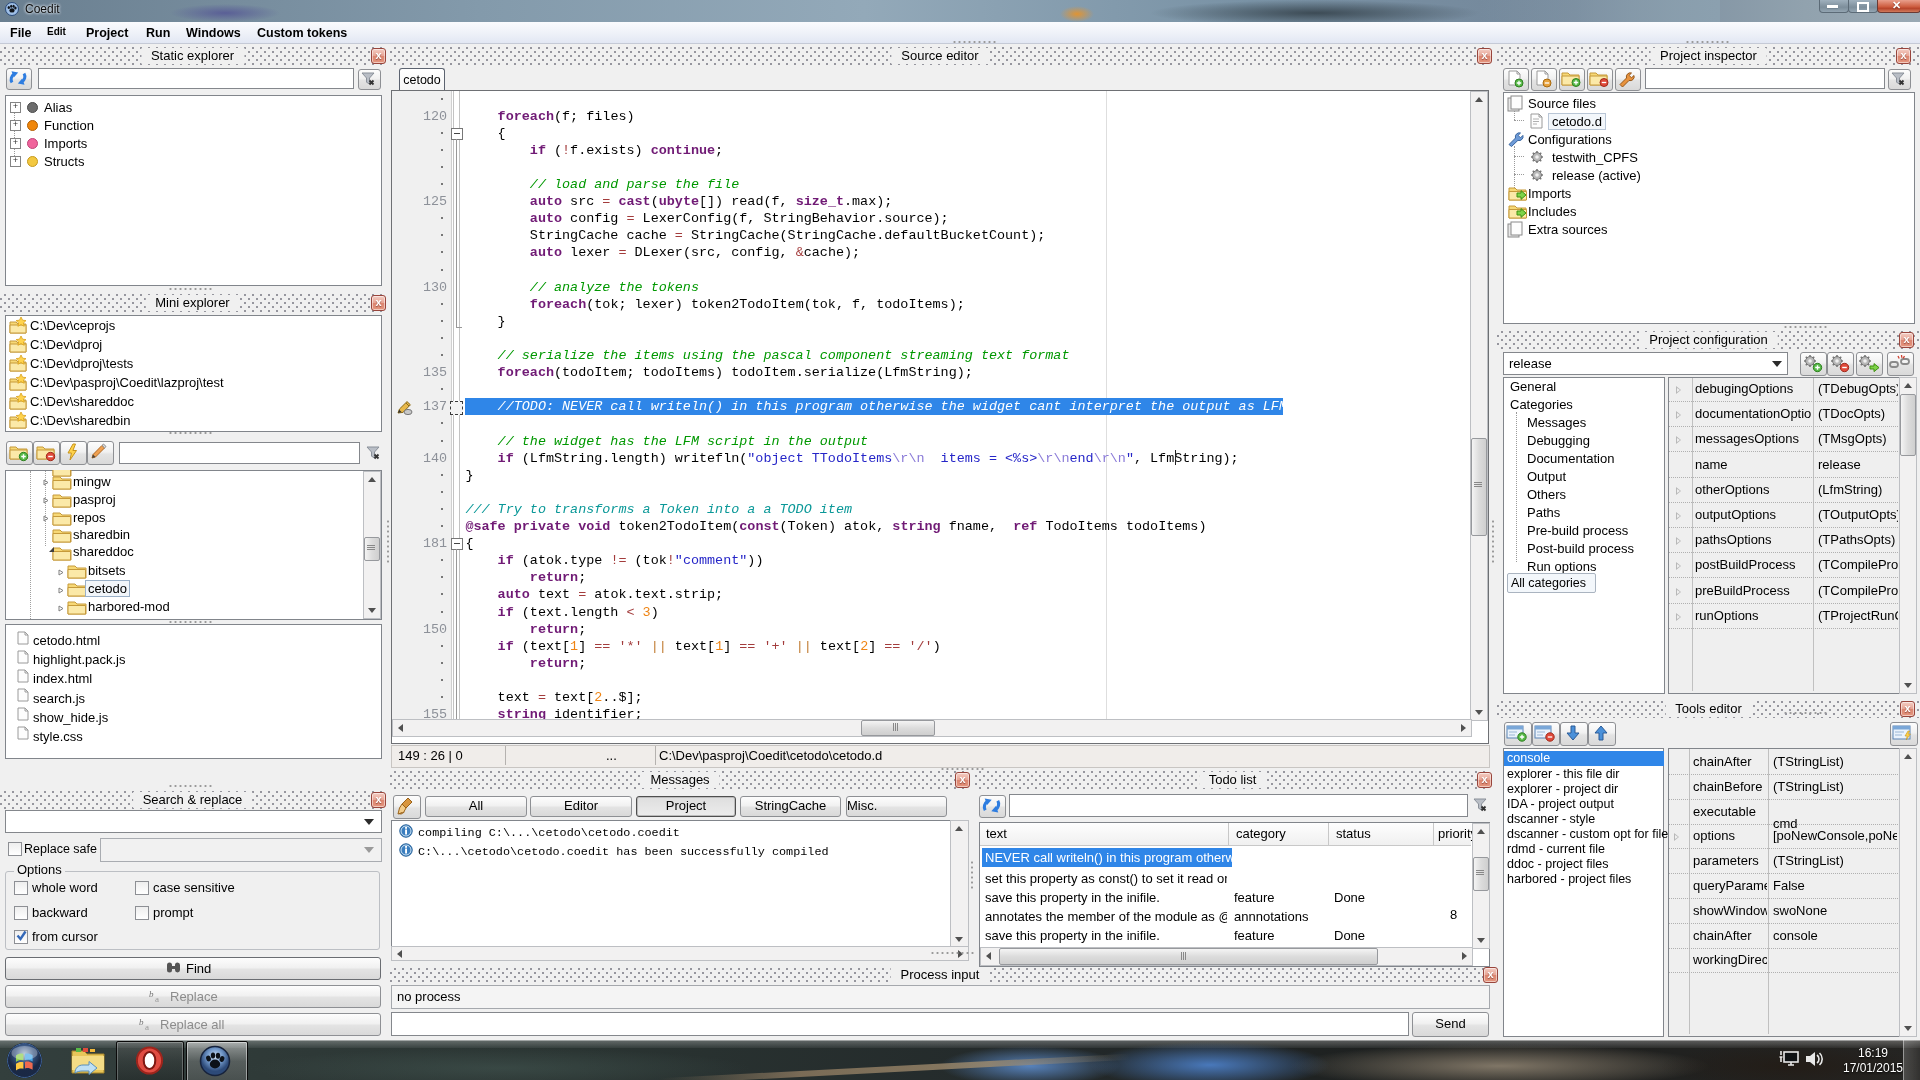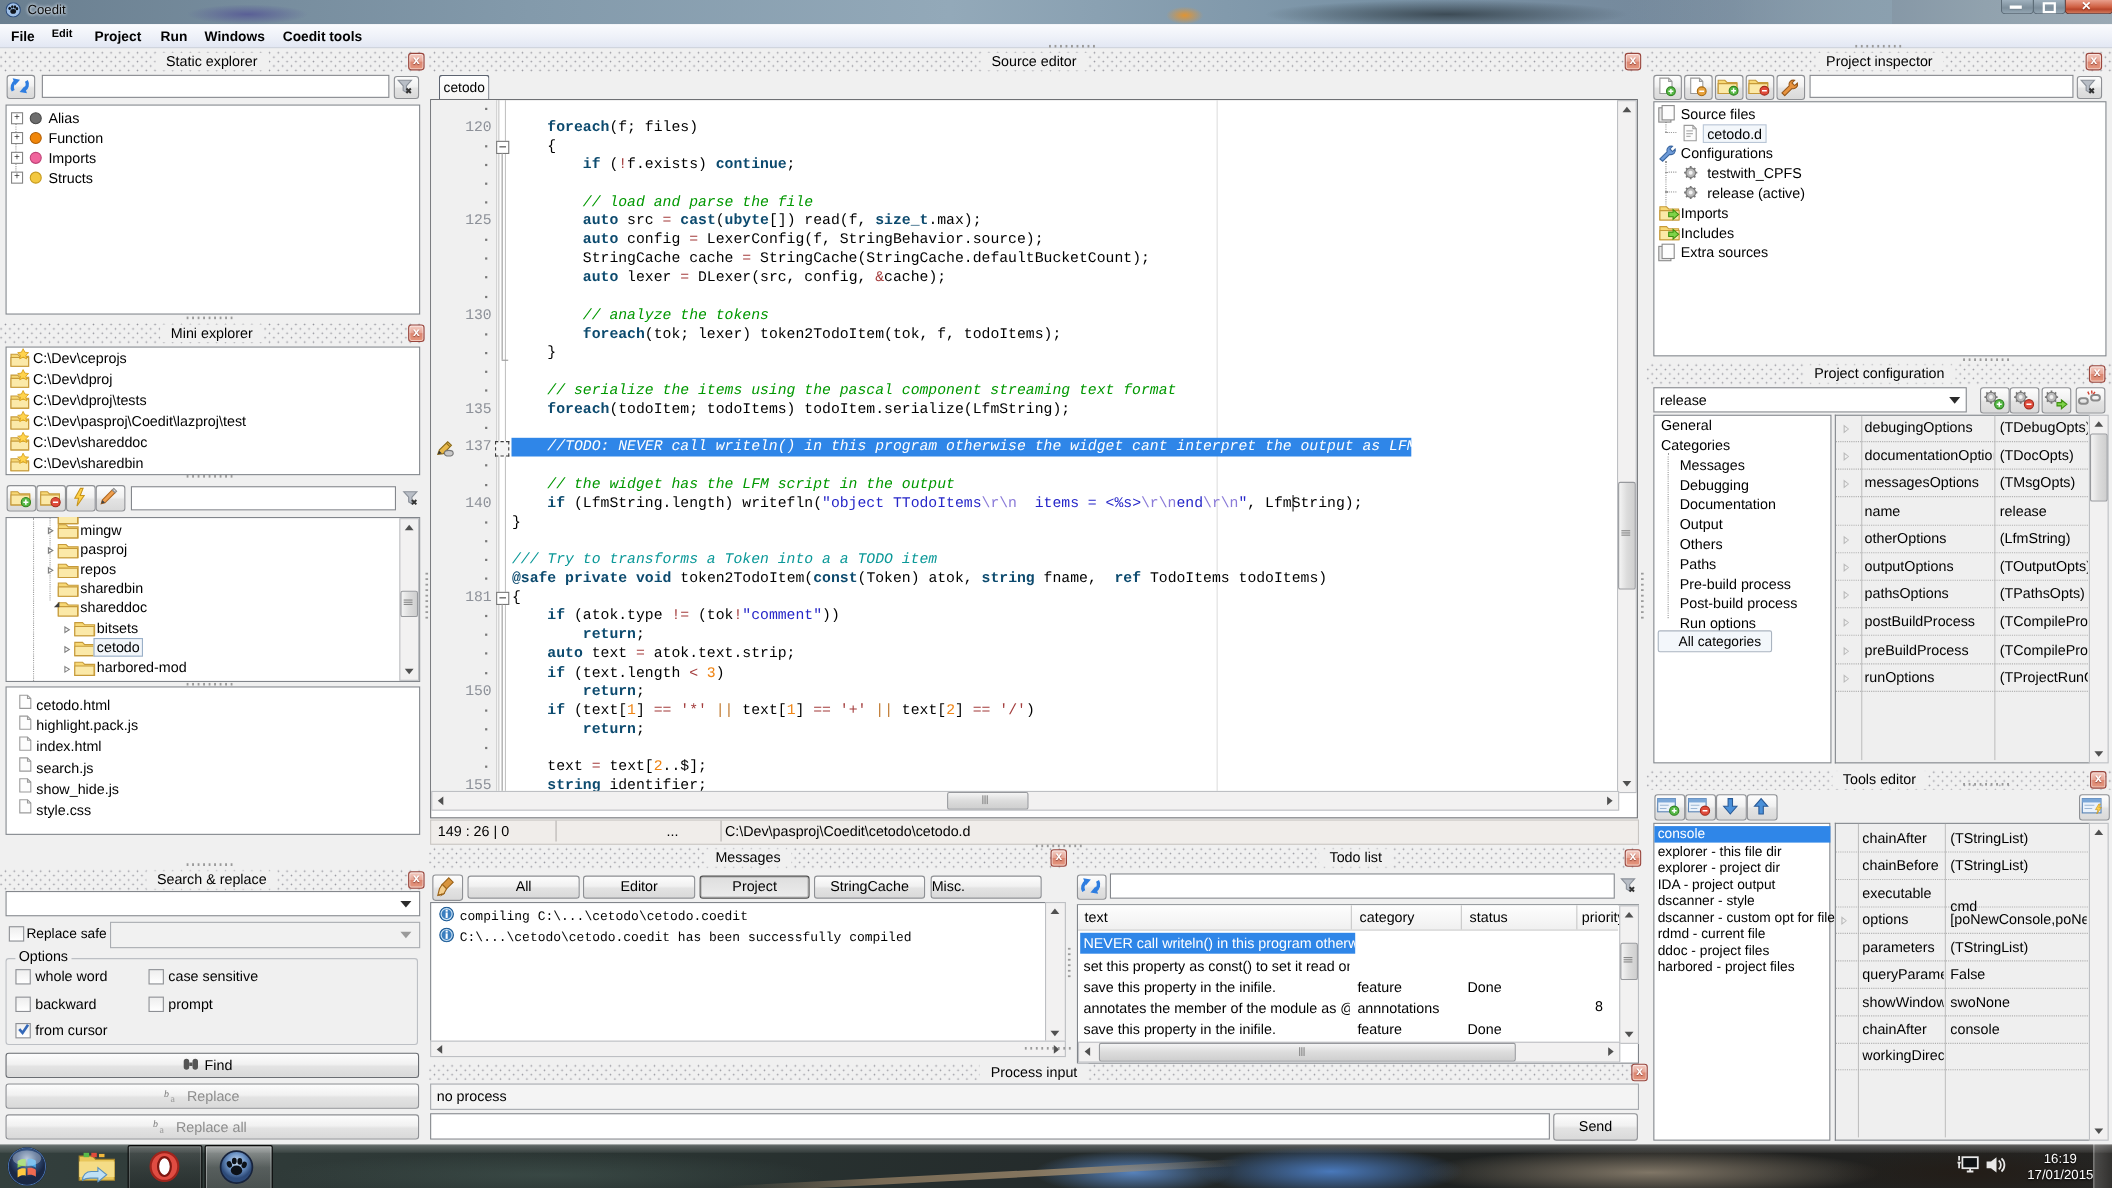--- a/index.html
+++ b/index.html
@@ -6,21 +6,21 @@
 .abs{position:absolute}
 .hdr{position:absolute;height:20px;background-image:radial-gradient(circle,#96969e 0.75px,rgba(0,0,0,0) 0.95px),radial-gradient(circle,#96969e 0.75px,rgba(0,0,0,0) 0.95px);background-size:8px 8px;background-position:1px 6px,5px 10px}
 .hdr .t{position:absolute;left:50%;transform:translateX(-50%);top:2px;background:#f0f0f0;padding:0 10px;font-size:13px;line-height:16px;white-space:nowrap}
 .xb{position:absolute;width:13px;height:14px;border:1px solid #99453c;border-radius:3px;background:linear-gradient(#f3cdc4,#e8a595 48%,#db8570 52%,#e5967e);box-shadow:inset 0 0 0 1px rgba(255,255,255,.5);color:#fff;font-weight:bold;font-size:11px;line-height:13px;text-align:center;text-shadow:0 1px 1px rgba(100,30,20,.6)}
 .tb{position:absolute;border:1px solid #8e9094;border-radius:3px;background:linear-gradient(#fdfdfd,#f1f1f1 45%,#e3e3e3 55%,#d9d9d9)}
 .in{position:absolute;background:#fff;border:1px solid #84878c}
 .wp{position:absolute;background:#fff;border:1px solid #81858b}
 .gp{position:absolute;background:#efefef;border:1px solid #9a9da2}
 .row{position:absolute;white-space:nowrap}
 .mono{font-family:"Liberation Mono",monospace}
-.k{color:#0c4a6e;font-weight:bold}
+.k{color:#701a75;font-weight:bold}
 .s{color:#2525c8}
 .e{color:#8a7ad8}
 .c{color:#009800;font-style:italic}
 .d{color:#0a9898;font-style:italic}
 .o{color:#a33c3c}
 .p{color:#c07a30}
 .n{color:#ef8413}
 .r{color:#a33c3c}
 .gut{position:absolute;color:#8d9199;font-family:"Liberation Mono",monospace;font-size:13.4px;text-align:right;width:50px}
 .vsb,.hsb{position:absolute;background:#f2f1f1;border:1px solid #bdbfc3}
@@ -61,21 +61,21 @@
 <div class="abs" style="left:1857px;top:2px;width:8px;height:6px;border:2px solid #fff"></div>
 <div class="abs" style="left:1877px;top:0;width:42px;height:12px;border:1px solid #6b3a33;border-top:none;border-radius:0 0 4px 4px;background:linear-gradient(#e99f8c,#ce5e41 55%,#b8452b 70%,#d07a5c)"></div>
 <div class="abs" style="left:1892px;top:-1px;color:#fff;font-weight:bold;font-size:11px;text-shadow:0 1px 1px #7c2d1c">✕</div>
 
 <div class="abs" style="left:0;top:22px;width:1920px;height:21px;background:linear-gradient(#fafbfe,#eef1f8 55%,#e2e7f3);border-bottom:1px solid #c5cad6"></div>
 <div class="abs" style="top:26px;left:10px;font-weight:bold;font-size:12.5px">File</div>
 <div class="abs" style="top:26px;left:47px;font-weight:bold;font-size:10px">Edit</div>
 <div class="abs" style="top:26px;left:86px;font-weight:bold;font-size:12.5px">Project</div>
 <div class="abs" style="top:26px;left:146px;font-weight:bold;font-size:12.5px">Run</div>
 <div class="abs" style="top:26px;left:186px;font-weight:bold;font-size:12.5px">Windows</div>
-<div class="abs" style="top:26px;left:257px;font-weight:bold;font-size:12.5px">Coedit tools</div>
+<div class="abs" style="top:26px;left:257px;font-weight:bold;font-size:12.5px">Custom tokens</div>
 
 <div class="abs" style="left:0;top:44px;width:1920px;height:996px;background:#f0f0f0"></div>
 
 <div class="hdr" style="left:0;top:46px;width:385px">
     <span class="t">Static explorer</span>
   </div>
 <div class="xb" style="left:371px;top:48px">x</div>
 <div class="tb" style="left:6px;top:68px;width:24px;height:20px">
   <svg width="22" height="18" viewBox="0 0 22 18">
       <g fill="none" stroke="#2e7de0" stroke-width="3">
@@ -596,21 +596,21 @@
     </svg></div>
 <div class="tb" style="left:1887px;top:352px;width:25px;height:22px"><svg width="23" height="20" viewBox="0 0 23 20">
       <rect x="2" y="9" width="8" height="5" rx="2.5" fill="none" stroke="#8a8a8a" stroke-width="1.8"></rect>
       <rect x="13" y="6" width="8" height="5" rx="2.5" fill="none" stroke="#8a8a8a" stroke-width="1.8"></rect>
       <path d="M10 3l1.2 2.6M13.5 2l.3 2.8M16.5 3.2l-1.4 2.2" stroke="#d04030" stroke-width="1.3"></path>
     </svg></div>
 <div class="wp" style="left:1503px;top:377px;width:160px;height:315px"></div>
 <div class="row" style="left:1510px;top:378px;line-height:18px">General<br>Categories</div>
 <div class="abs" style="left:1516px;top:412px;width:1px;height:150px;border-left:1px dotted #9a9a9a"></div>
 <div class="row" style="left:1527px;top:414px;line-height:18px">Messages<br>Debugging<br>Documentation<br>Output<br>Others<br>Paths<br>Pre-build process<br>Post-build process<br>Run options</div>
-<div class="abs" style="left:1507px;top:573px;width:84px;height:18px;border:1px solid #aab4c0;background:#f3f7fb;border-radius:2px;line-height:18px;padding-left:18px;white-space:nowrap;font-size:12.5px">All categories</div>
+<div class="abs" style="left:1507px;top:573px;width:84px;height:18px;border:1px solid #aab4c0;background:#f3f7fb;border-radius:2px;line-height:18px;padding-left:3px;white-space:nowrap;font-size:12.5px">All categories</div>
 <div class="abs" style="left:1668px;top:377px;width:231px;height:315px;background:#efefef;border:1px solid #81858b;border-right:none"></div>
 <div class="abs" style="left:1692px;top:378px;width:1px;height:313px;background:#c0c0c0"></div>
 <div class="abs" style="left:1813px;top:378px;width:1px;height:313px;background:#c0c0c0"></div>
 <div class="pgrow" style="left:1669px;top:377px;width:229px;height:24.2px"></div>
 <div class="exp" style="left:1676px;top:386px"></div>
 <div class="abs" style="left:1695px;top:381px;width:117px;overflow:hidden;white-space:nowrap">debugingOptions</div>
 <div class="abs" style="left:1818px;top:381px;width:80px;overflow:hidden;white-space:nowrap">(TDebugOpts)</div>
 <div class="pgrow" style="left:1669px;top:402px;width:229px;height:24.2px"></div>
 <div class="exp" style="left:1676px;top:411px"></div>
 <div class="abs" style="left:1695px;top:406px;width:117px;overflow:hidden;white-space:nowrap">documentationOption</div>

